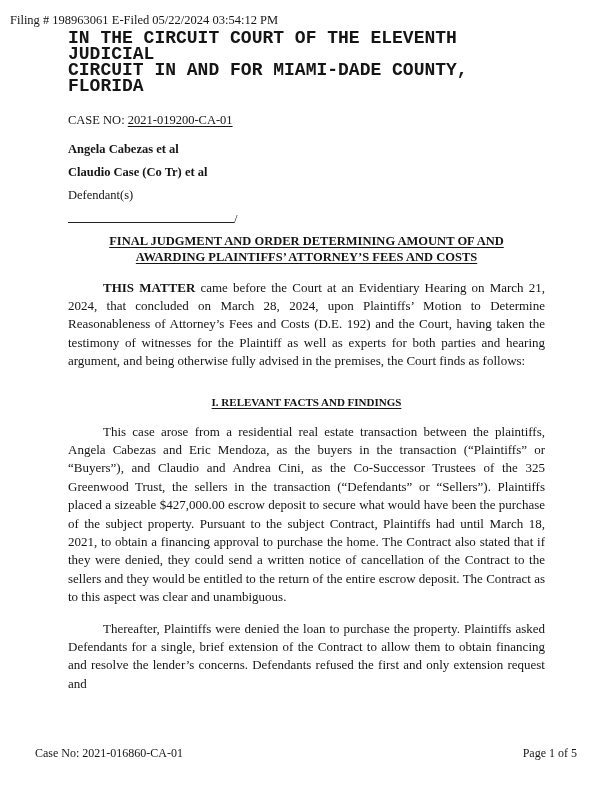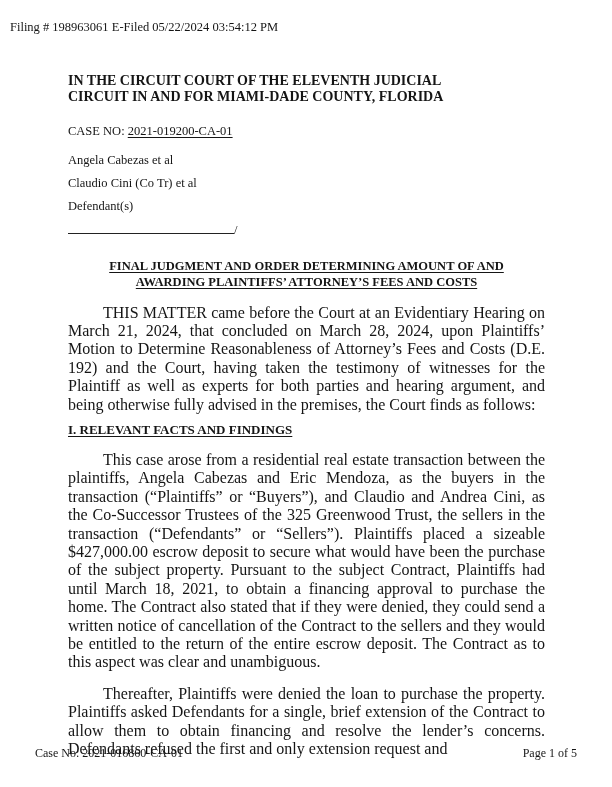--- a/index.html
+++ b/index.html
@@ -7,78 +7,79 @@
   body {
     position: relative;
     background: #ffffff;
     color: #151515;
     font-family: "Liberation Serif", "DejaVu Serif", serif;
     overflow: hidden;
   }
   .filing-line {
     position: absolute;
     left: 10px;
-    top: 20px;
+    top: 13px;
     font-size: 12.5px;
     white-space: nowrap;
   }
   .content {
     position: absolute;
     left: 68px;
     right: 67px;
     top: 0;
   }
   .court-name {
-    margin-top: 73px;
+    margin-top: 30px;
     font-weight: bold;
-    font-size: 14px;
+    font-size: 18px;
     line-height: 16px;
+    font-family: Liberation Mono, monospace;
   }
   .case-info {
     margin-top: 19px;
     font-size: 12.5px;
     line-height: 15.5px;
   }
   .u { text-decoration: underline; text-underline-offset: 2px; }
   .parties { margin-top: 13px; font-size: 12.5px; }
   .parties p { line-height: 15px; margin-bottom: 8px; }
-  .bold { font-weight: normal; }
+  .bold { font-weight: bold; }
   .sig-line {
     margin-top: 6px;
     font-size: 12.5px;
     line-height: 14px;
   }
   .sig-rule {
     display: inline-block;
     width: 166px;
     height: 12px;
     border-bottom: 1px solid #222222;
     vertical-align: baseline;
   }
   .doc-title {
-    margin: 21px auto 0 auto;
+    margin: 7px auto 0 auto;
     width: 458px;
     text-align: center;
     font-size: 12.5px;
     font-weight: bold;
     line-height: 16.5px;
     text-decoration: underline;
     text-underline-offset: 2px;
   }
   .body-para {
     margin-top: 13px;
-    font-size: 16px;
+    font-size: 13px;
     line-height: 18.4px;
     text-align: justify;
     text-indent: 35px;
   }
   .section-heading {
-    margin-top: 8px;
-    text-align: left;
-    font-size: 13px;
+    margin-top: 23px;
+    text-align: center;
+    font-size: 11px;
     font-weight: bold;
     line-height: 16px;
     text-decoration: underline;
     text-underline-offset: 2px;
   }
   .footer {
     position: absolute;
     left: 35px;
     right: 35px;
     top: 746px;
@@ -98,21 +99,21 @@
     <div>IN THE CIRCUIT COURT OF THE ELEVENTH JUDICIAL</div>
     <div>CIRCUIT IN AND FOR MIAMI-DADE COUNTY, FLORIDA</div>
   </div>
 
   <div class="case-info">
     <div><span>CASE NO: </span><span class="u">2021-019200-CA-01</span></div>
   </div>
 
   <div class="parties">
     <p class="bold">Angela Cabezas et al</p>
-    <p class="bold">Claudio Cini (Co Tr) et al</p>
+    <p class="bold">Claudio Case (Co Tr) et al</p>
     <p>Defendant(s)</p>
     <div class="sig-line"><span class="sig-rule"></span><span>/</span></div>
   </div>
 
   <h1 class="doc-title">FINAL JUDGMENT AND ORDER DETERMINING AMOUNT OF AND AWARDING PLAINTIFFS’ ATTORNEY’S FEES AND COSTS</h1>
 
   <p class="body-para"><span class="bold">THIS MATTER</span><span> came before the Court at an Evidentiary Hearing on March 21, 2024, that concluded on March 28, 2024, upon Plaintiffs’ Motion to Determine Reasonableness of Attorney’s Fees and Costs (D.E. 192) and the Court, having taken the testimony of witnesses for the Plaintiff as well as experts for both parties and hearing argument, and being otherwise fully advised in the premises, the Court finds as follows:</span></p>
 
   <h2 class="section-heading">I. RELEVANT FACTS AND FINDINGS</h2>
 

